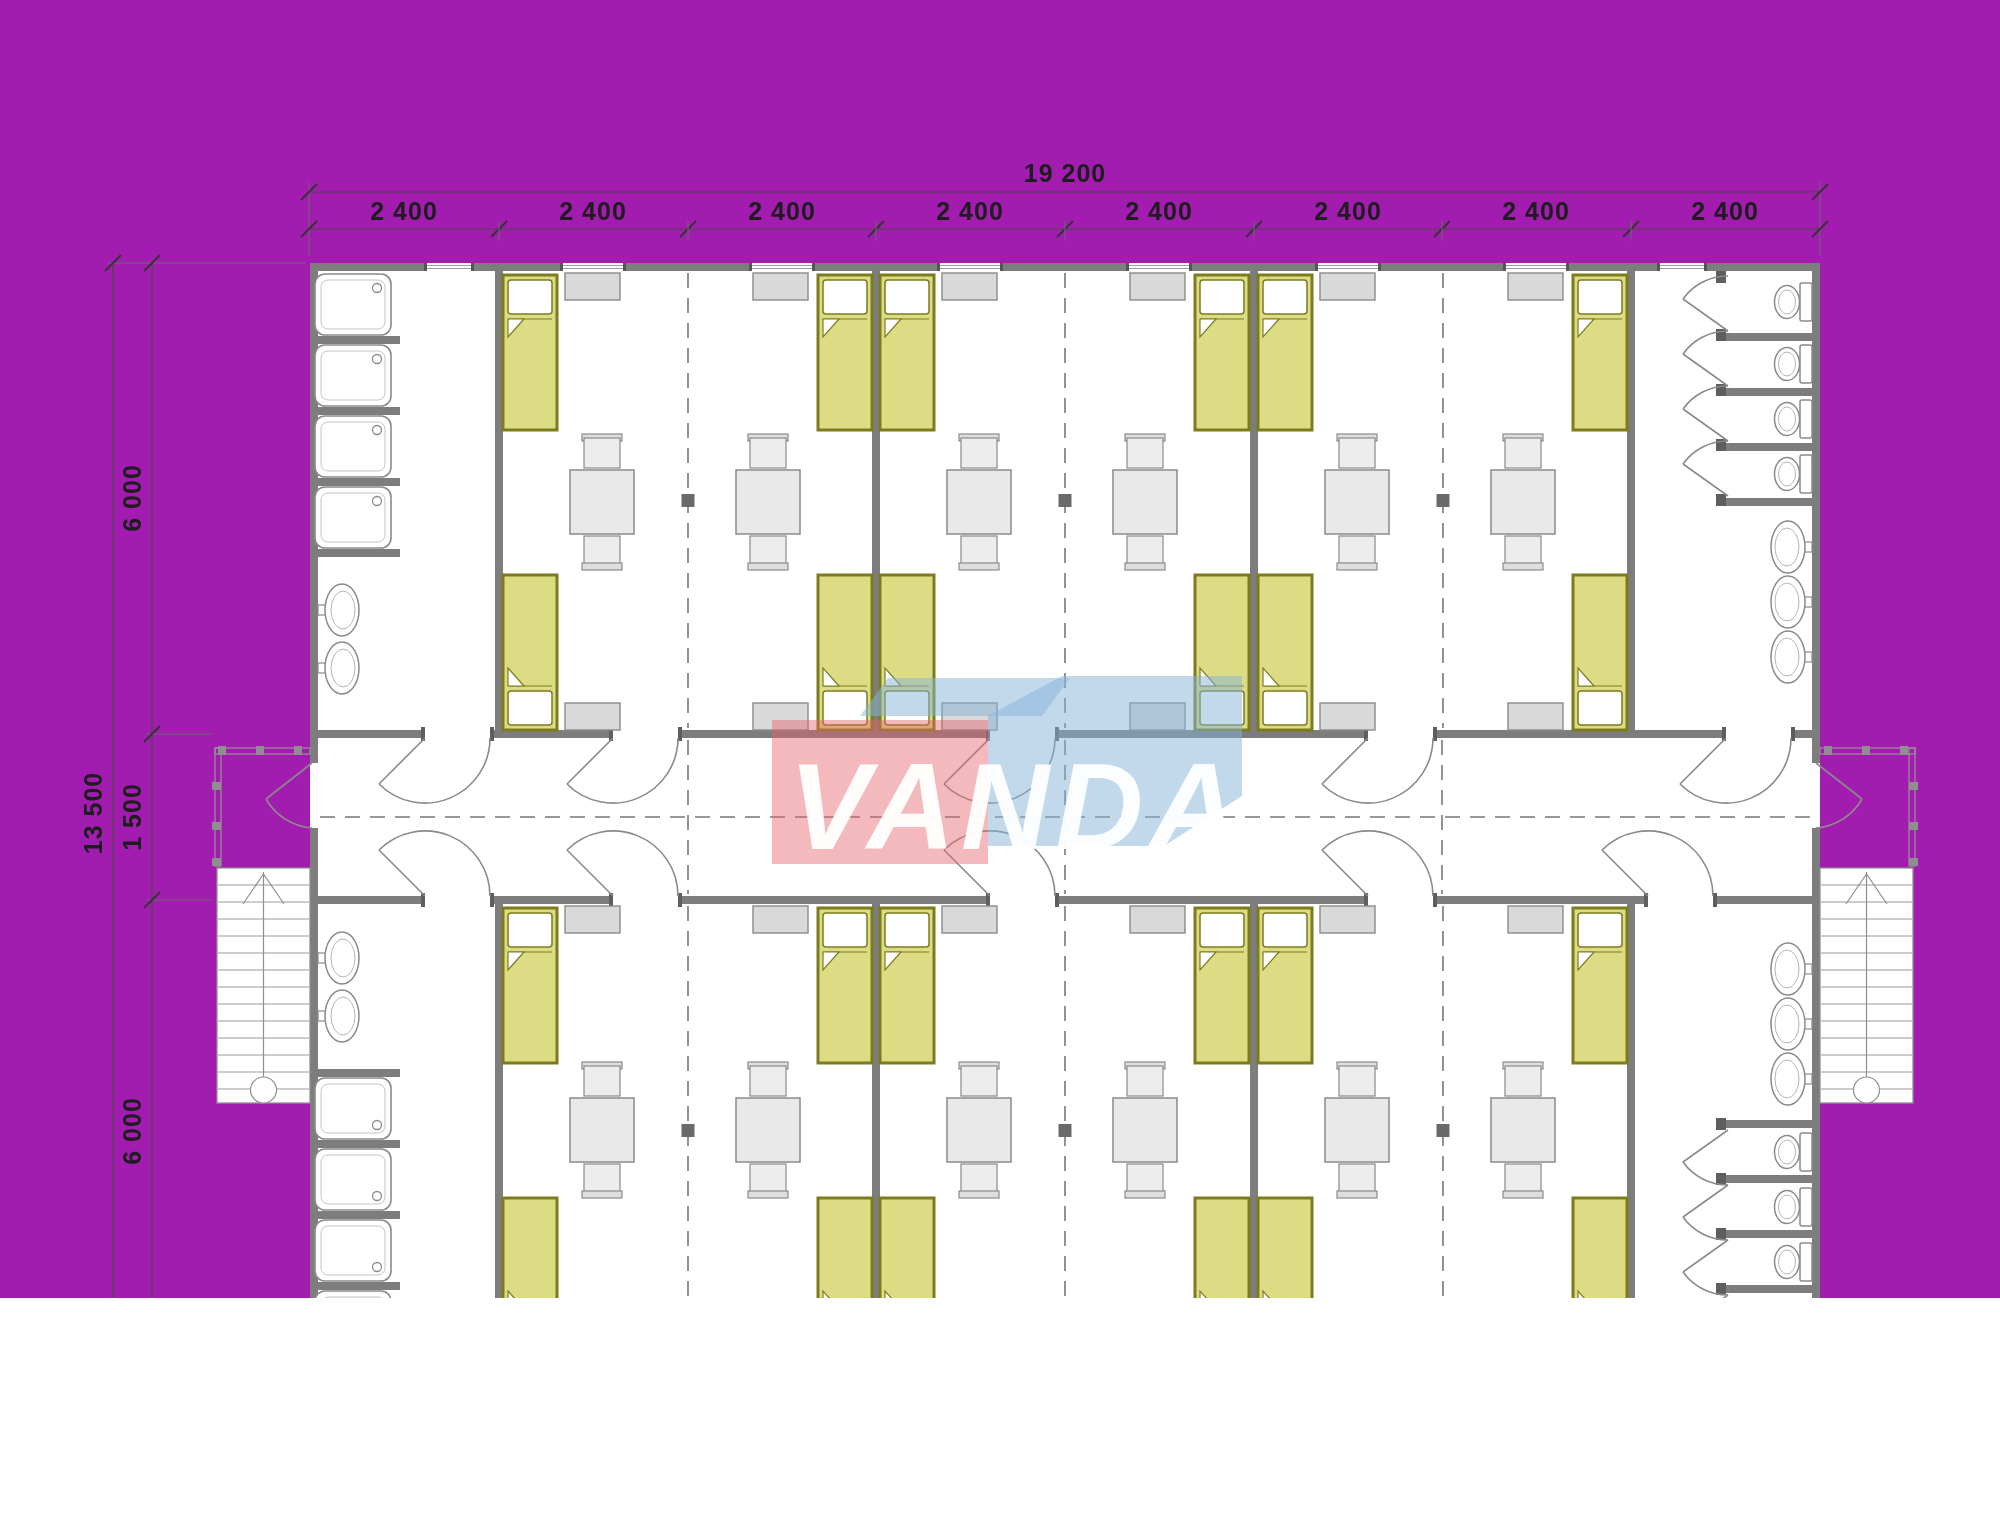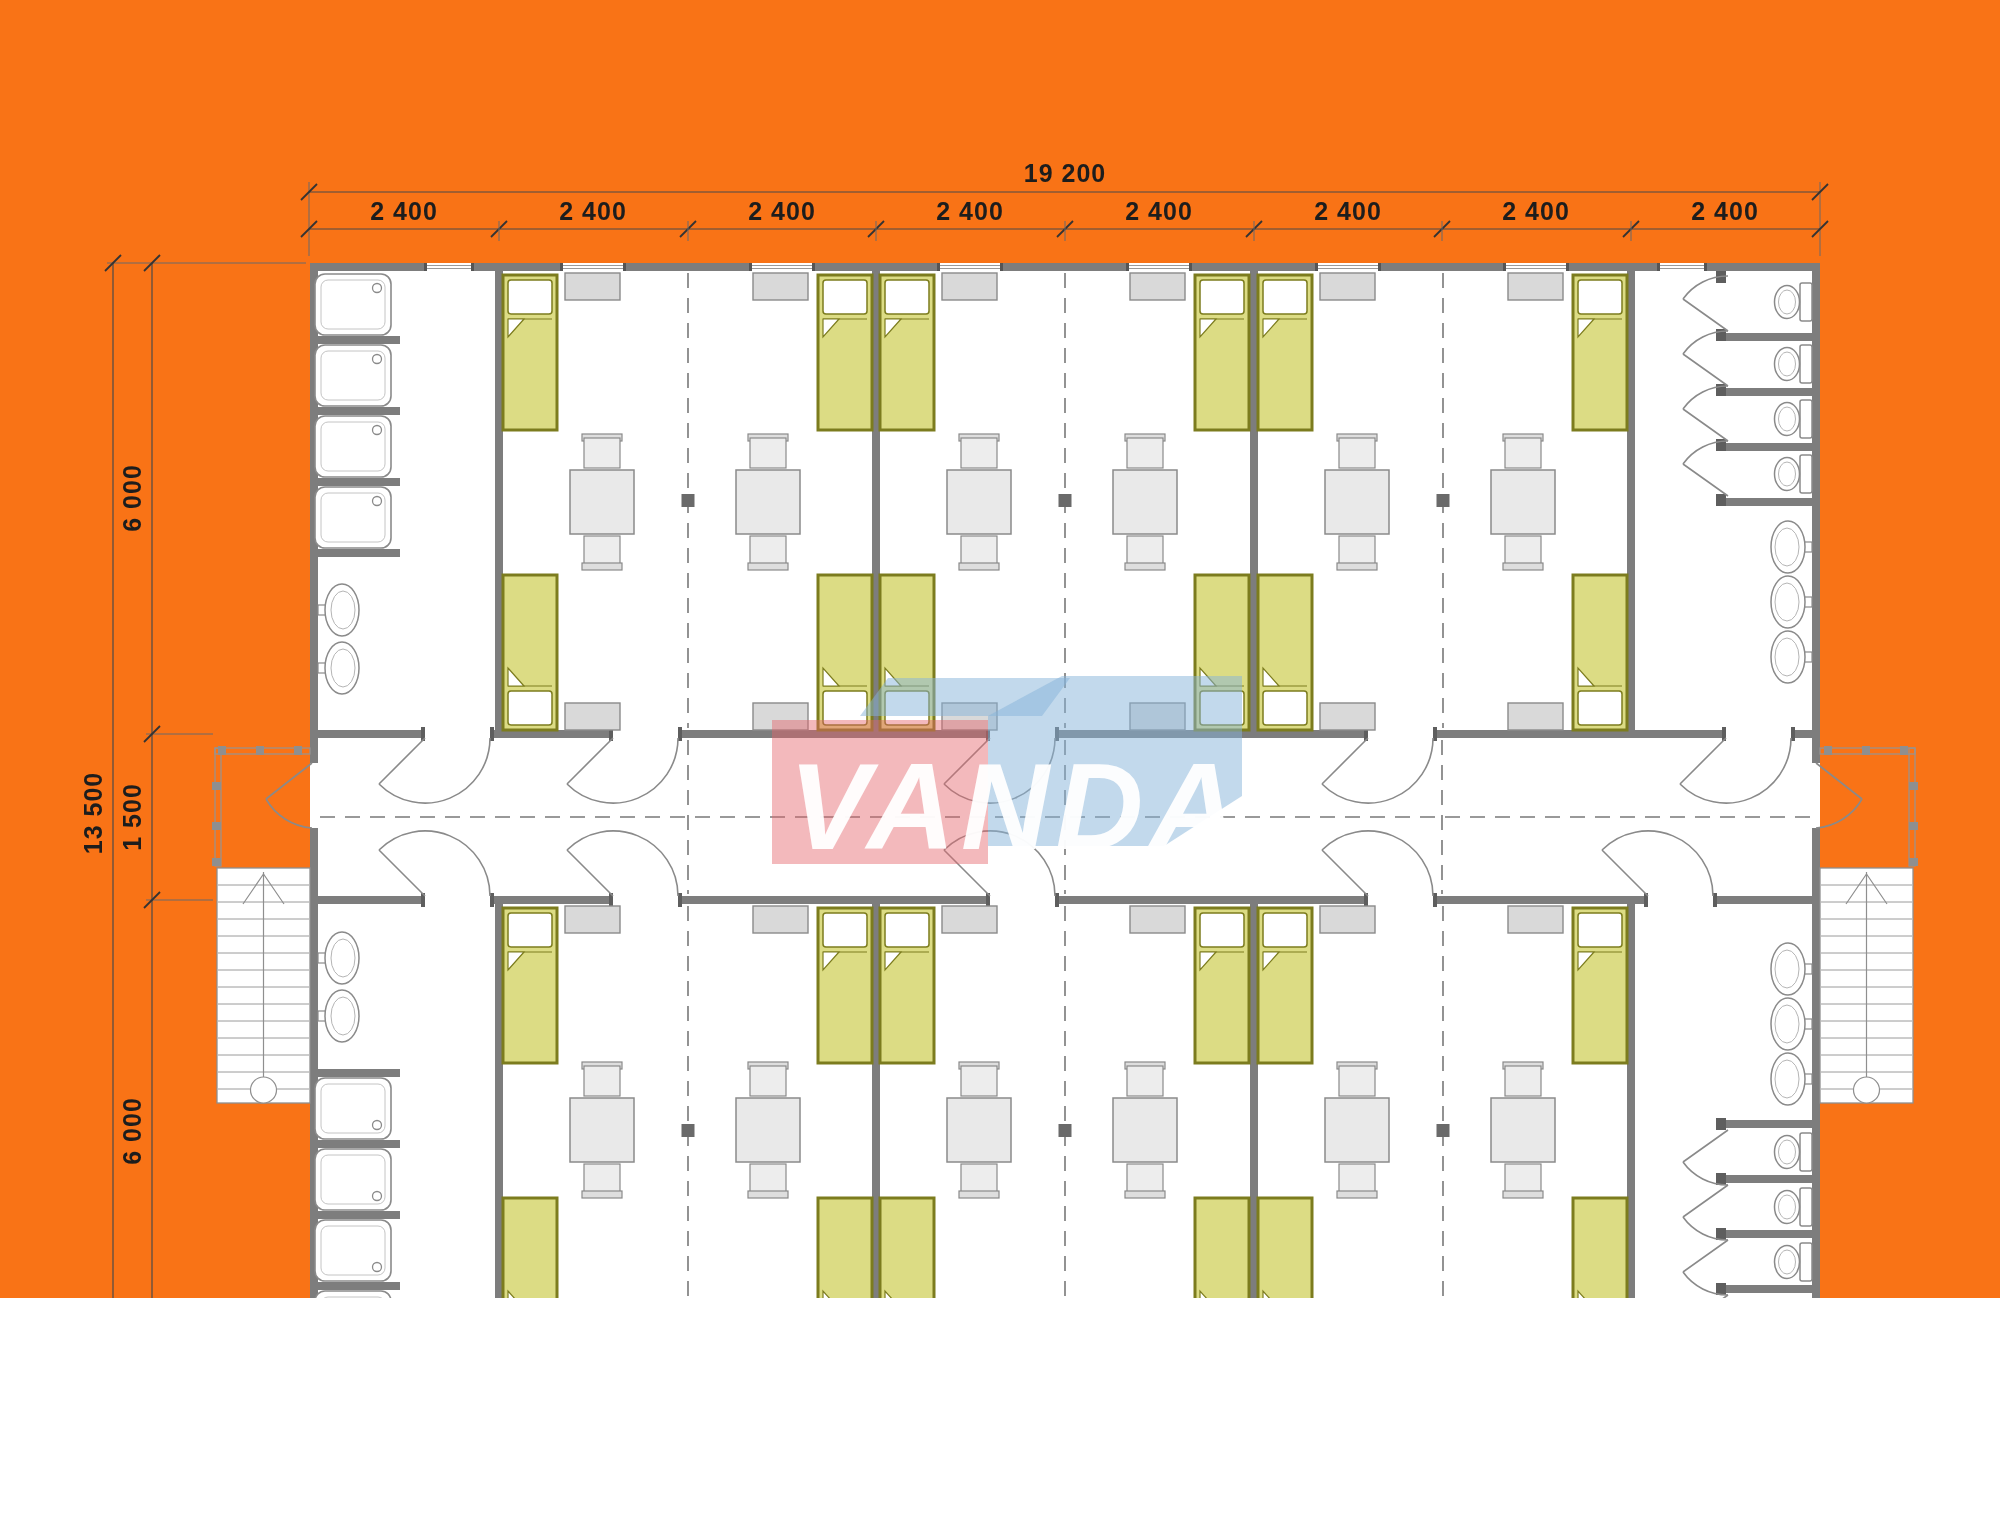--- a/index.html
+++ b/index.html
@@ -1,16 +1,16 @@
 <!DOCTYPE html>
 <html><head>
 <meta charset="utf-8">
 <style>
   html,body{margin:0;padding:0;background:#ffffff;}
-  .page{position:relative;width:2000px;height:1298px;background:#f97316;overflow:hidden;
+  .page{position:relative;width:2000px;height:1298px;background:#a21caf;overflow:hidden;
         font-family:"Liberation Sans", sans-serif;text-align:center;}
   svg text.dim{font-family:"Liberation Sans", sans-serif;font-weight:700;font-size:25px;fill:#1d1d1d;letter-spacing:1px;}
   svg text.mark{font-family:"Liberation Sans", sans-serif;font-weight:700;font-style:italic;
                 font-size:122px;fill:#ffffff;fill-opacity:0.95;letter-spacing:6px;}
   .dimline{stroke:#4a4a4a;stroke-width:1.2;fill:none;}
   .extline{stroke:#6b6b6b;stroke-width:1;fill:none;}
   .wall{fill:#7d7d7d;}
   .post{fill:#5e5e5e;}
   .dash{stroke:#787878;stroke-width:1.6;stroke-dasharray:15 10;fill:none;}
   .door{stroke:#8a8a8a;stroke-width:1.6;fill:none;}

